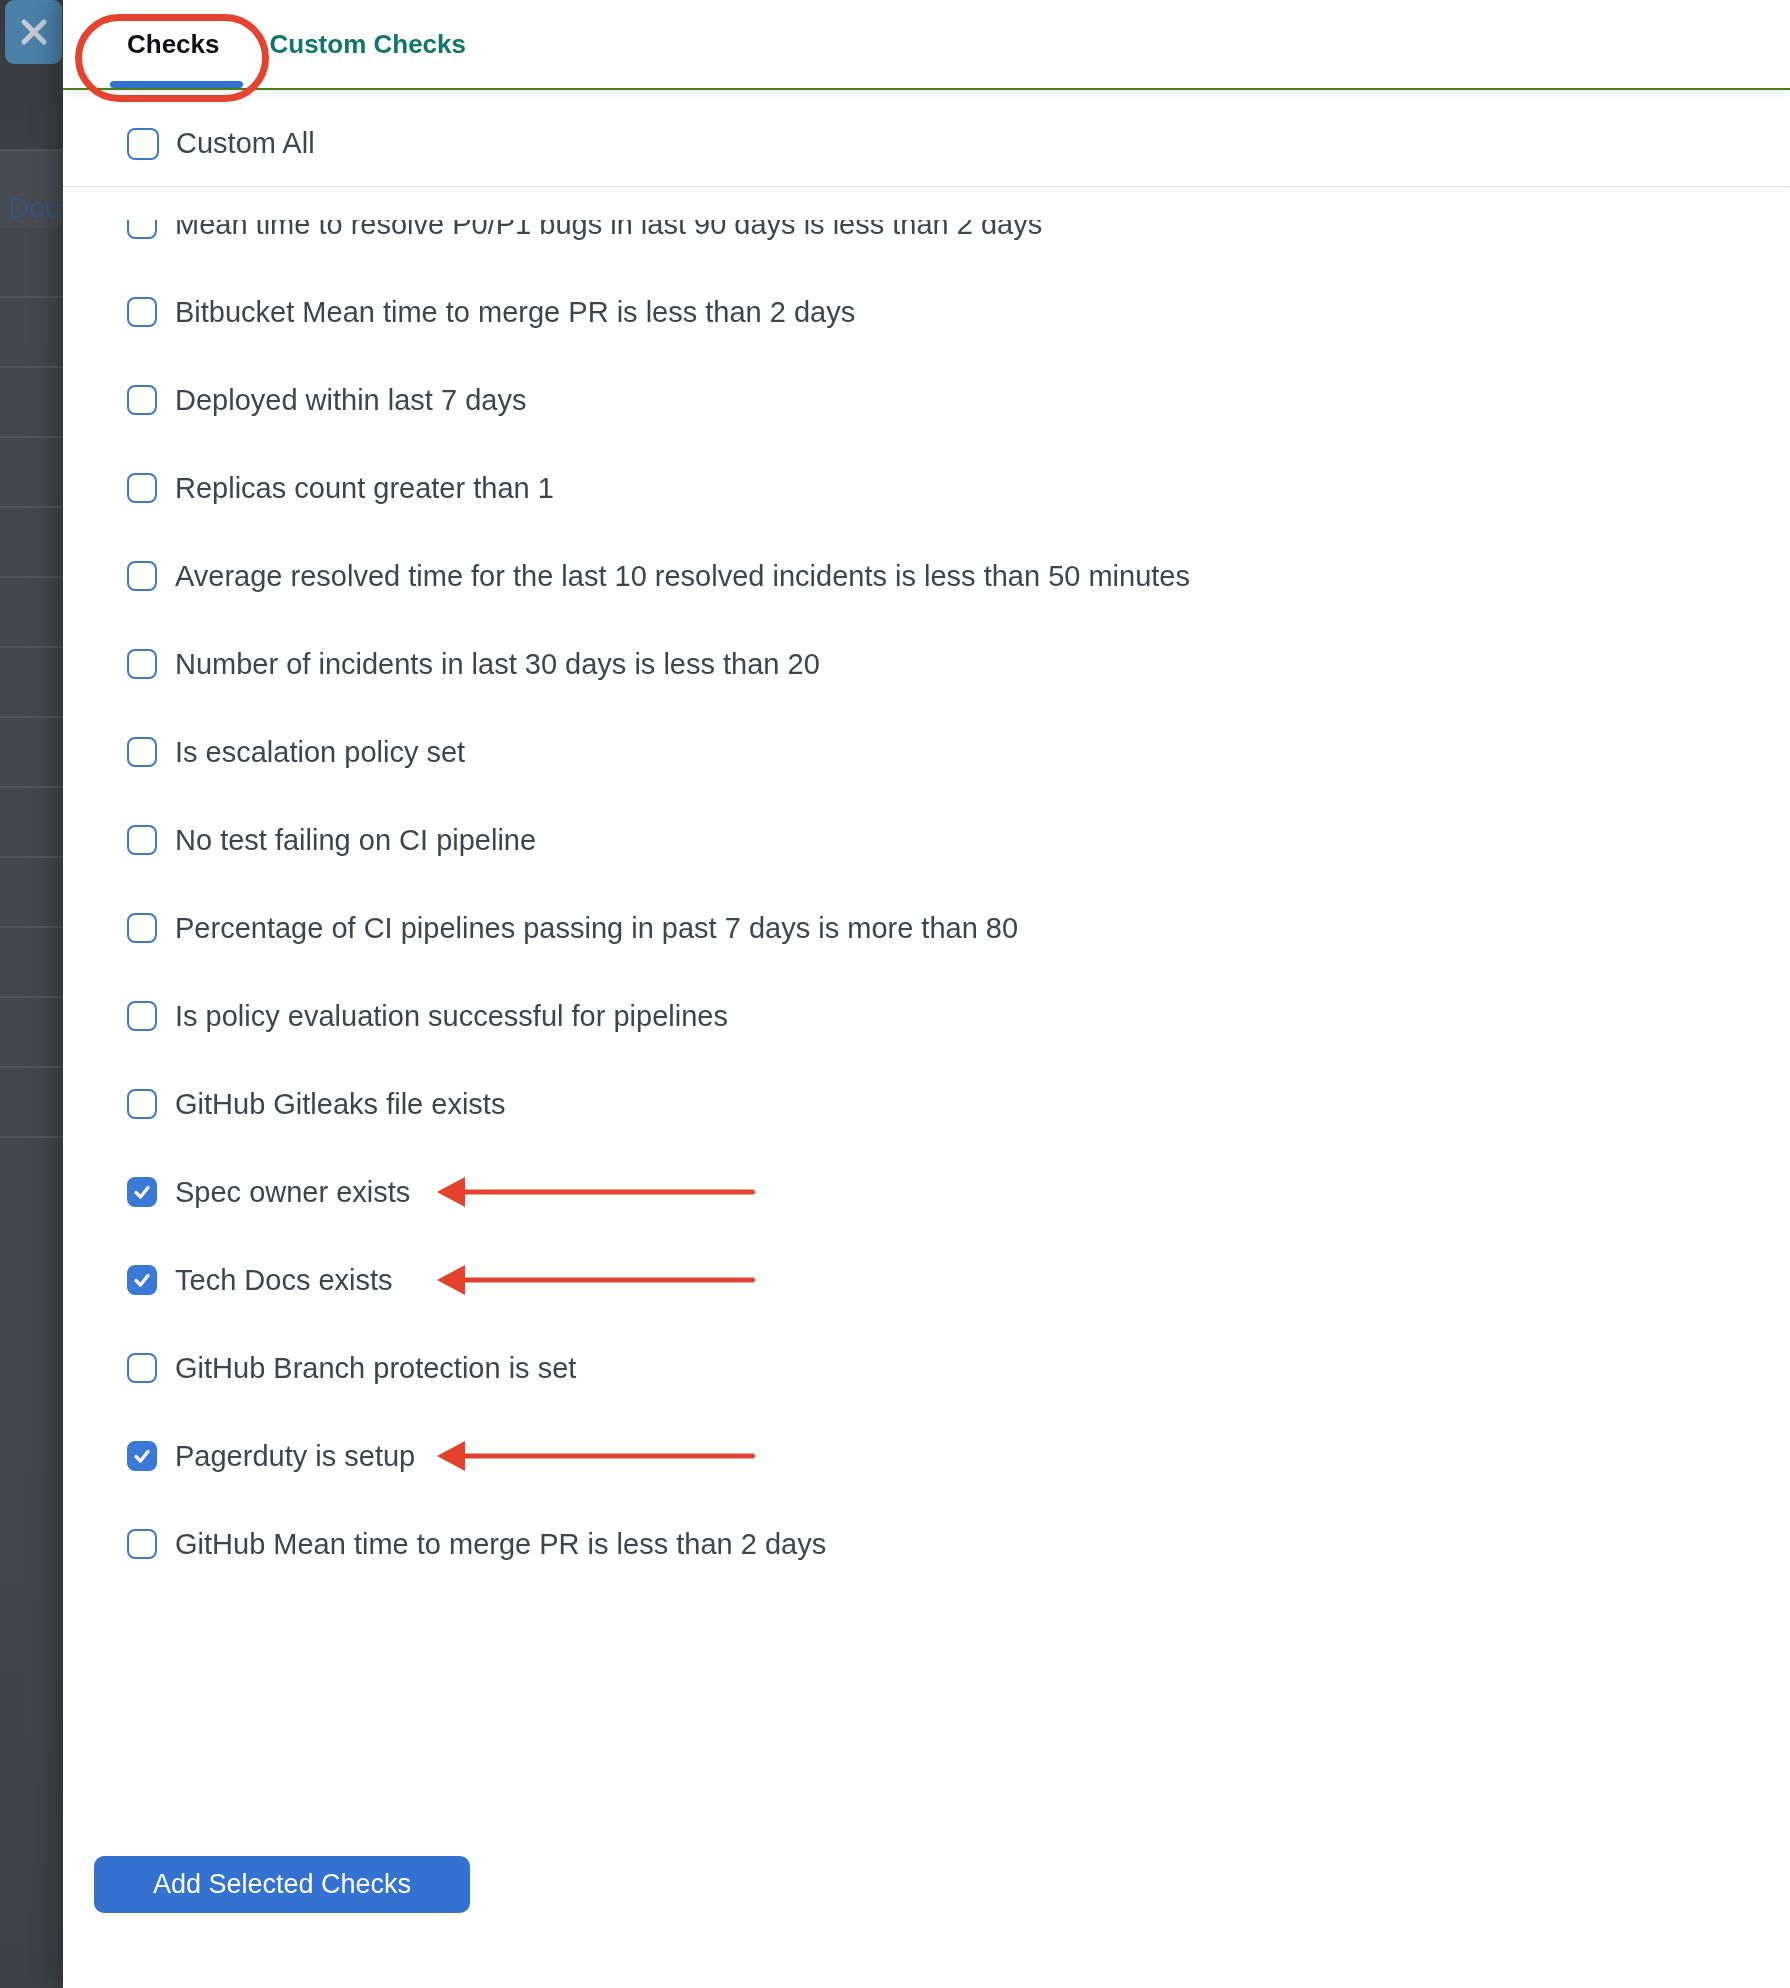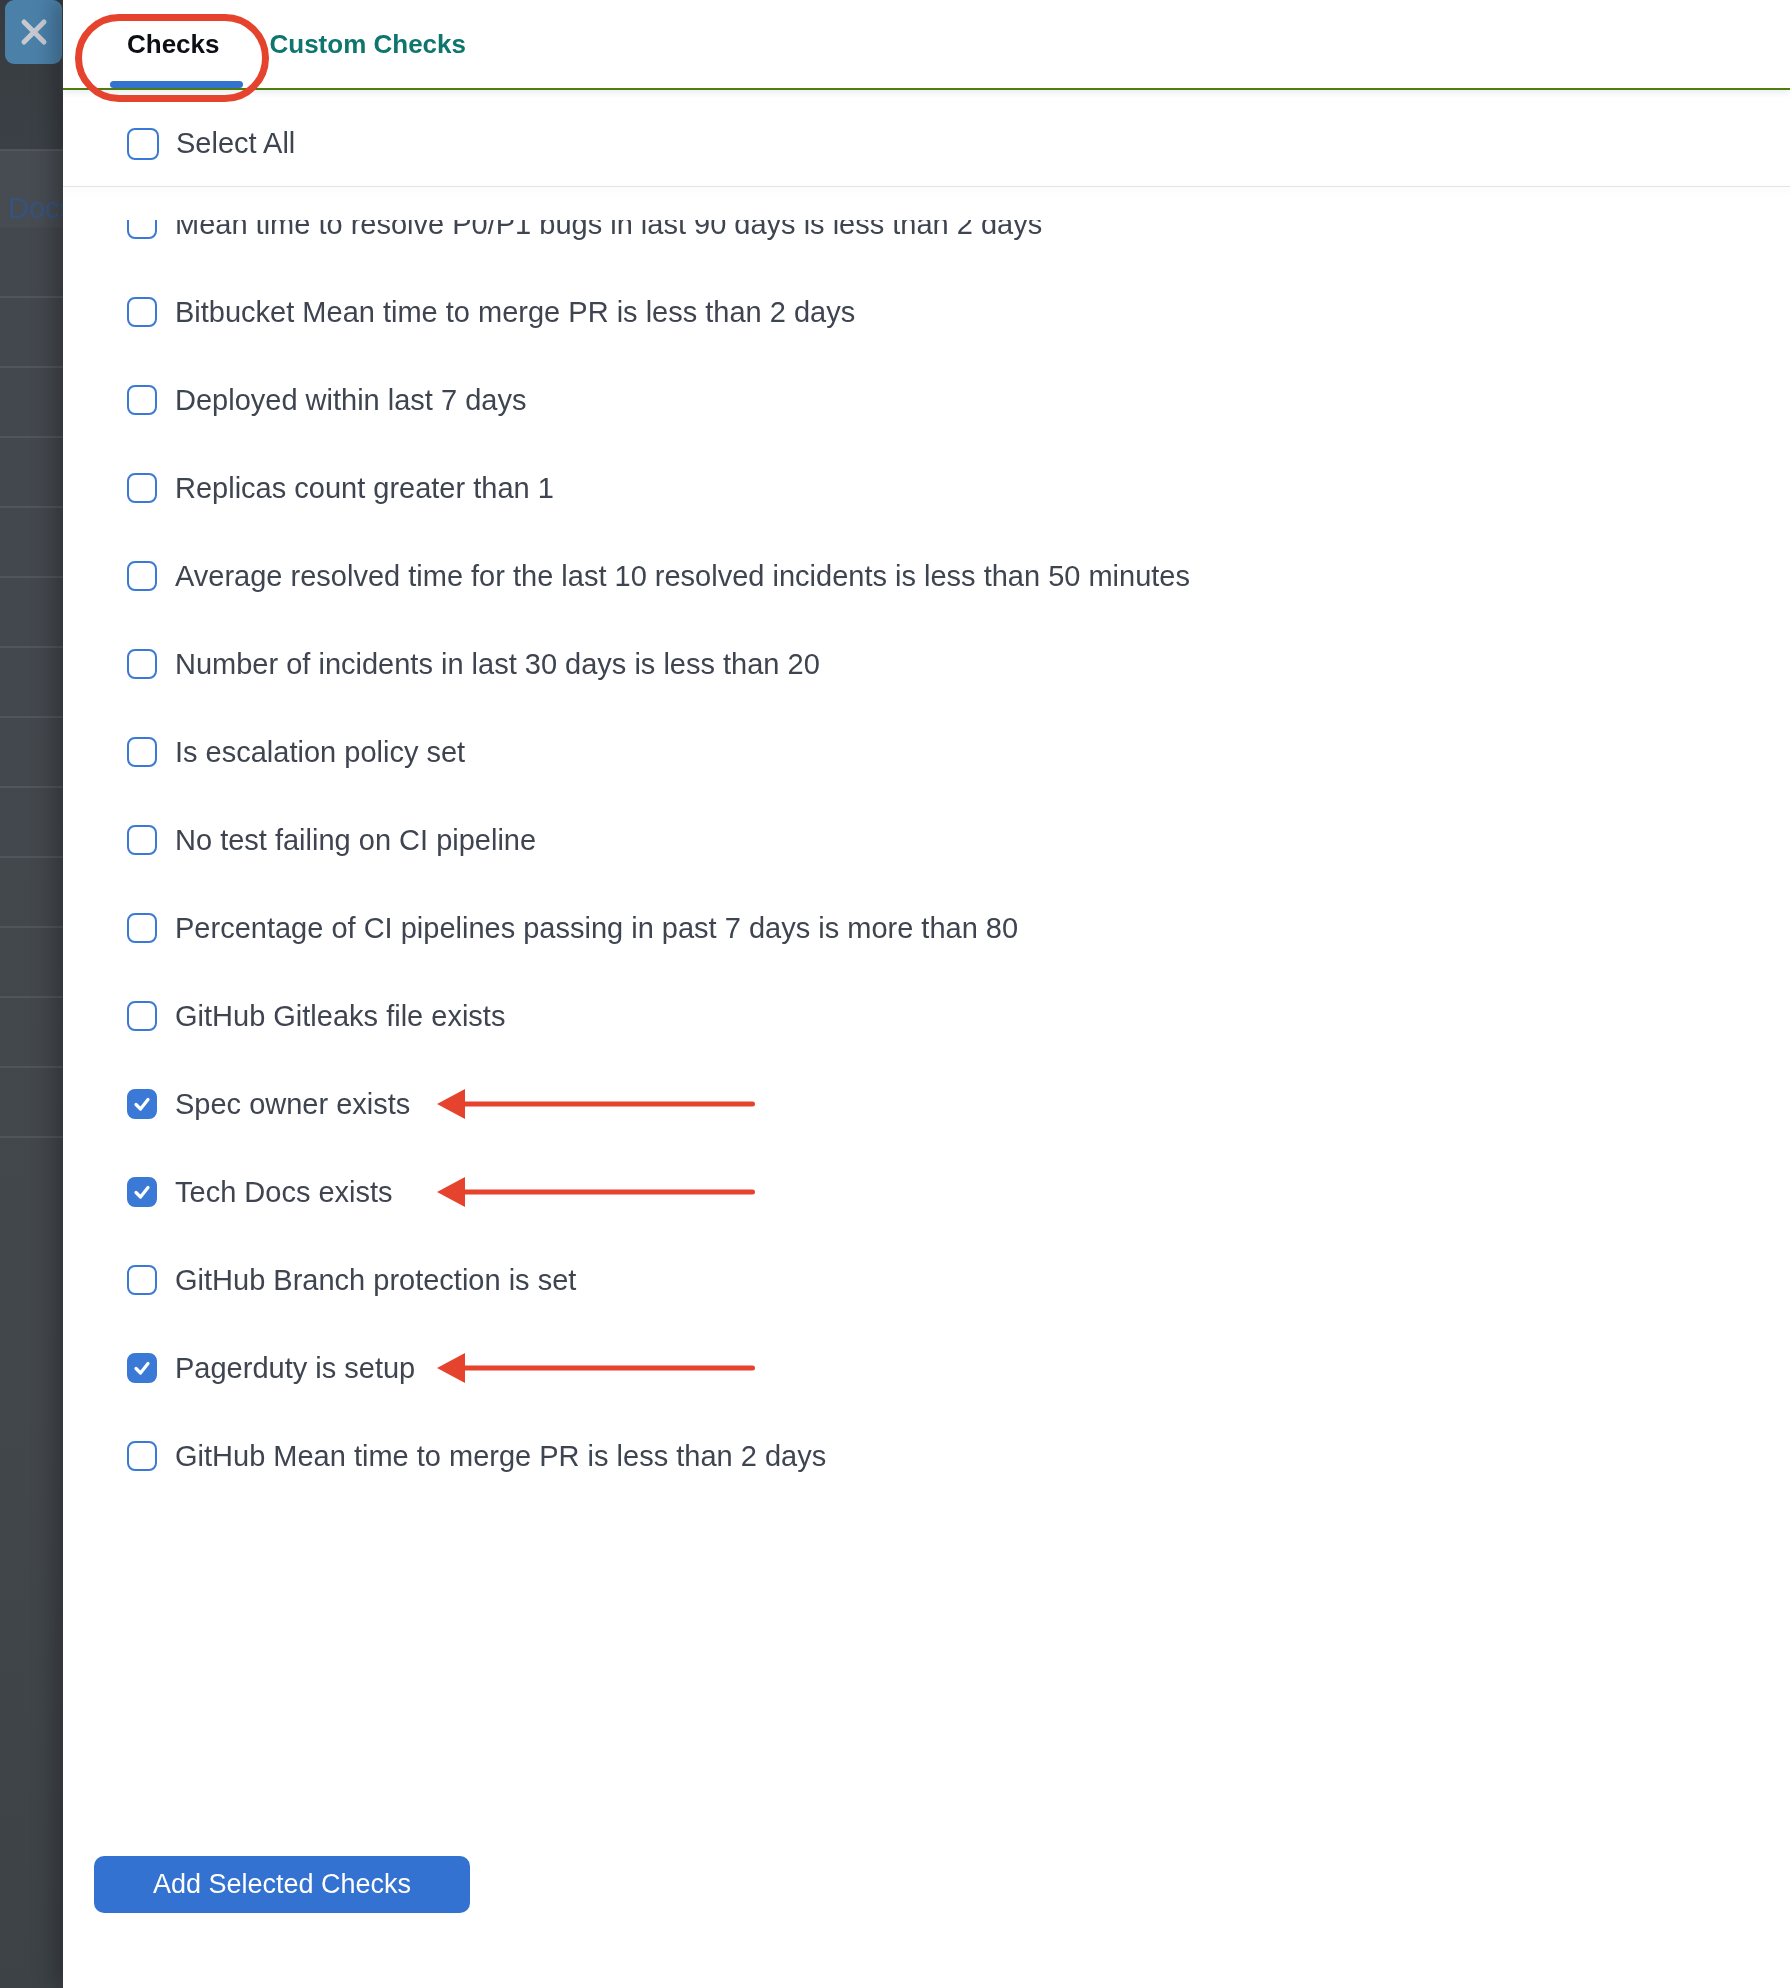--- a/index.html
+++ b/index.html
@@ -151,21 +151,21 @@
       <div class="tab tab-active">Checks</div>
       <div class="tab tab-inactive">Custom Checks</div>
       <div class="tab-underline"></div>
       <div class="annotation-oval"></div>
     </div>
 
     <div class="select-all-row">
       <span class="cb big">
         
       </span>
-      <span class="lbl">Select All</span>
+      <span class="lbl">Custom All</span>
     </div>
 
     <div class="divider-2"></div>
 
     <div class="checks-list" id="checks-list">
         <div class="check-row">
         <span class="cb">
           
         </span>
         <span class="lbl">Mean time to resolve P0/P1 bugs in last 90 days is less than 2 days</span>
@@ -218,20 +218,27 @@
           
         </span>
         <span class="lbl">No test failing on CI pipeline</span>
 
       </div>
         <div class="check-row">
         <span class="cb">
           
         </span>
         <span class="lbl">Percentage of CI pipelines passing in past 7 days is more than 80</span>
+
+      </div>
+        <div class="check-row">
+        <span class="cb">
+          
+        </span>
+        <span class="lbl">Is policy evaluation successful for pipelines</span>
 
       </div>
         <div class="check-row">
         <span class="cb">
           
         </span>
         <span class="lbl">GitHub Gitleaks file exists</span>
 
       </div>
         <div class="check-row has-arrow">

